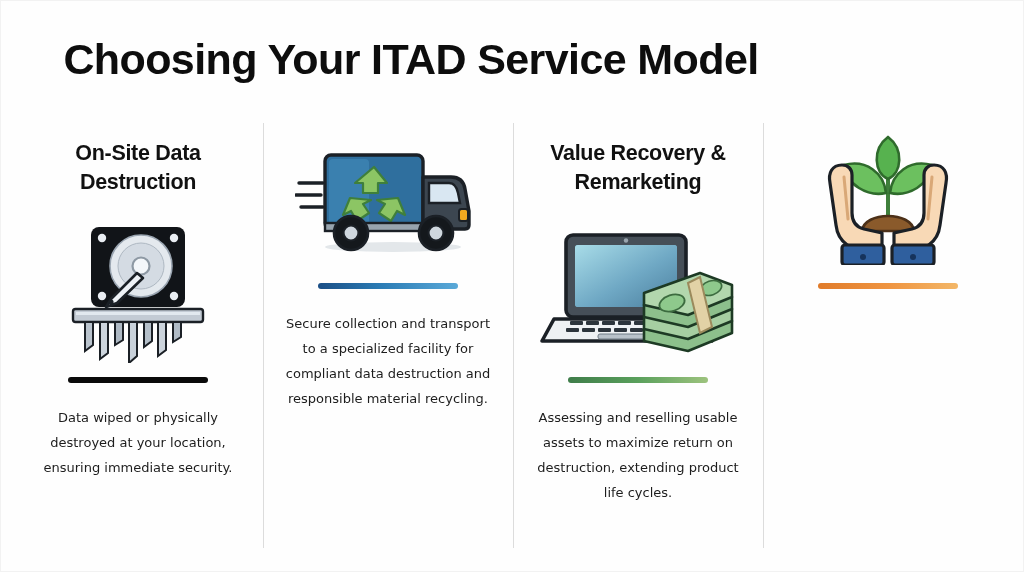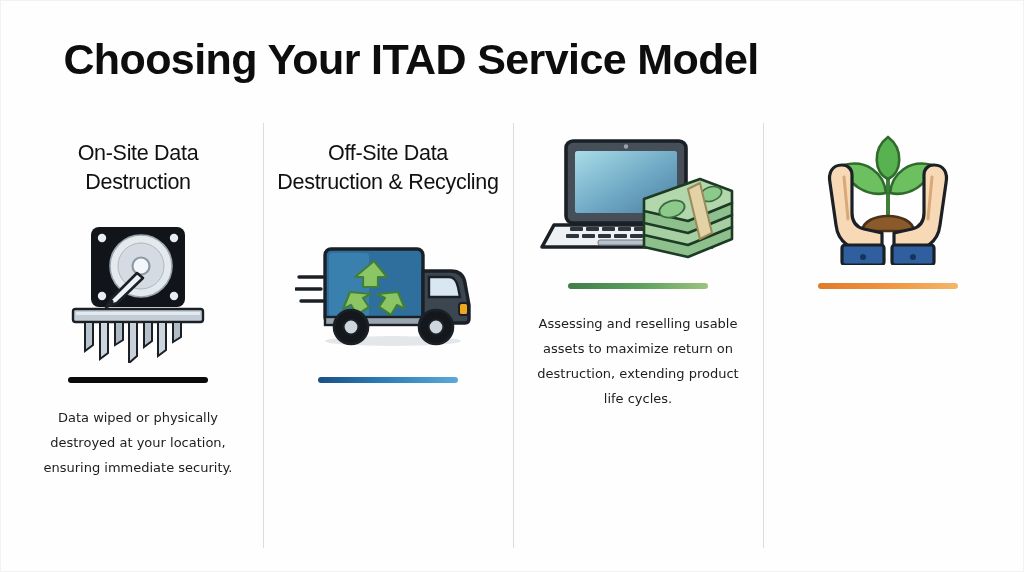--- a/index.html
+++ b/index.html
@@ -48,21 +48,21 @@
   .col + .col::before {
     content:"";
     position:absolute;
     left:0; top:2px;
     width:1px; height:425px;
     background:#dcdcdc;
   }
 
   .col-head {
     font-family:"Liberation Sans", sans-serif;
-    font-weight:normal;
+    font-weight:bold;
     font-size:21.5px;
     line-height:29px;
     letter-spacing:-0.3px;
     color:#111111;
     text-align:center;
     height:94px;
     padding-top:18px;
   }
 
   
@@ -138,21 +138,20 @@
             <path d="M108 99 L108 119 L116 114 L116 99 Z" fill="#b0bbc6"></path>
           </g>
         </svg>
       </div>
 
       <div class="accent black"></div>
       <div class="col-body">Data wiped or physically destroyed at your location, ensuring immediate security.</div>
     </div>
 
     <div class="col">
-      <div class="col-head">Off-Site Data Destruction &amp; Recycling</div>
 
       <div class="icon-wrap">
         <svg width="186" height="112" viewBox="0 0 186 112">
 
           <ellipse cx="98" cy="104" rx="68" ry="5" fill="#e3e7ea"></ellipse>
 
           <g stroke="#1b2026" stroke-width="3.4" stroke-linecap="round">
             <line x1="4" y1="40" x2="28" y2="40"></line>
             <line x1="1" y1="52" x2="26" y2="52"></line>
             <line x1="6" y1="64" x2="28" y2="64"></line>
@@ -176,23 +175,25 @@
           <rect x="30" y="80" width="98" height="8" fill="#98a4ae" stroke="#1b2026" stroke-width="2.4"></rect>
 
           <circle cx="56" cy="90" r="17" fill="#14181c" stroke="#1b2026" stroke-width="2.6"></circle>
           <circle cx="56" cy="90" r="7.5" fill="#cfd7de" stroke="#1b2026" stroke-width="2.2"></circle>
           <circle cx="141" cy="90" r="17" fill="#14181c" stroke="#1b2026" stroke-width="2.6"></circle>
           <circle cx="141" cy="90" r="7.5" fill="#cfd7de" stroke="#1b2026" stroke-width="2.2"></circle>
         </svg>
       </div>
 
       <div class="accent blue"></div>
-    </div>
-
-    <div class="col">
+      <div class="col-body">Secure collection and transport to a specialized facility for compliant data destruction and responsible material recycling.</div>
+    </div>
+
+    <div class="col">
+      <div class="col-head">Value Recovery &amp; Remarketing</div>
 
       <div class="icon-wrap">
         <svg width="196" height="124" viewBox="0 0 196 124">
 
           <rect x="26" y="4" width="120" height="82" rx="7" fill="#464f58" stroke="#1b2026" stroke-width="3.6"></rect>
           <rect x="35" y="14" width="102" height="62" rx="3" fill="#79b8cc"></rect>
           <rect x="35" y="14" width="102" height="62" rx="3" fill="url(#screenGrad)"></rect>
           <defs>
             <linearGradient id="screenGrad" x1="0" y1="0" x2="1" y2="1">
               <stop offset="0%" stop-color="#a8dce8"></stop>

